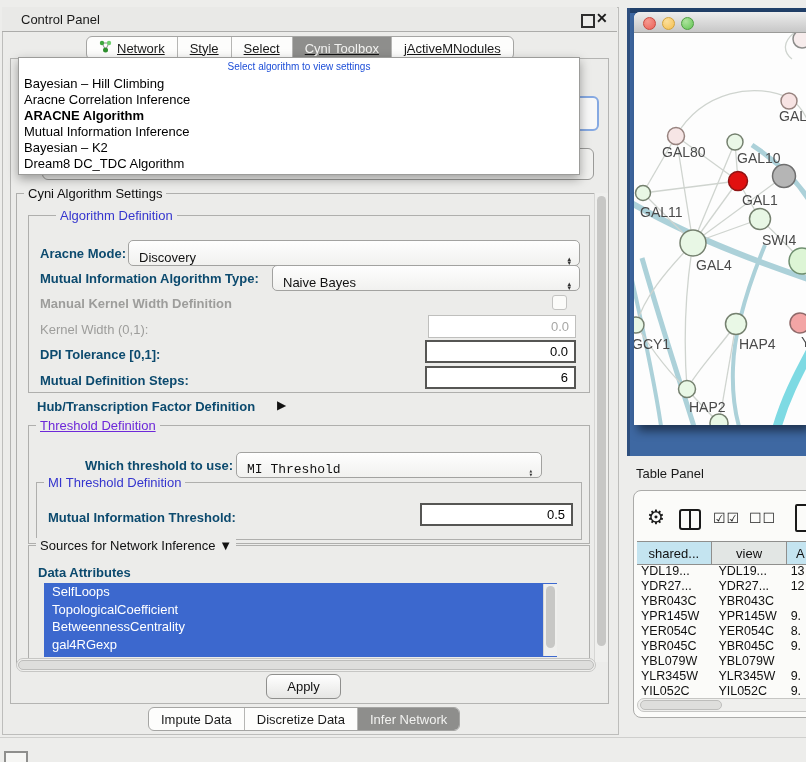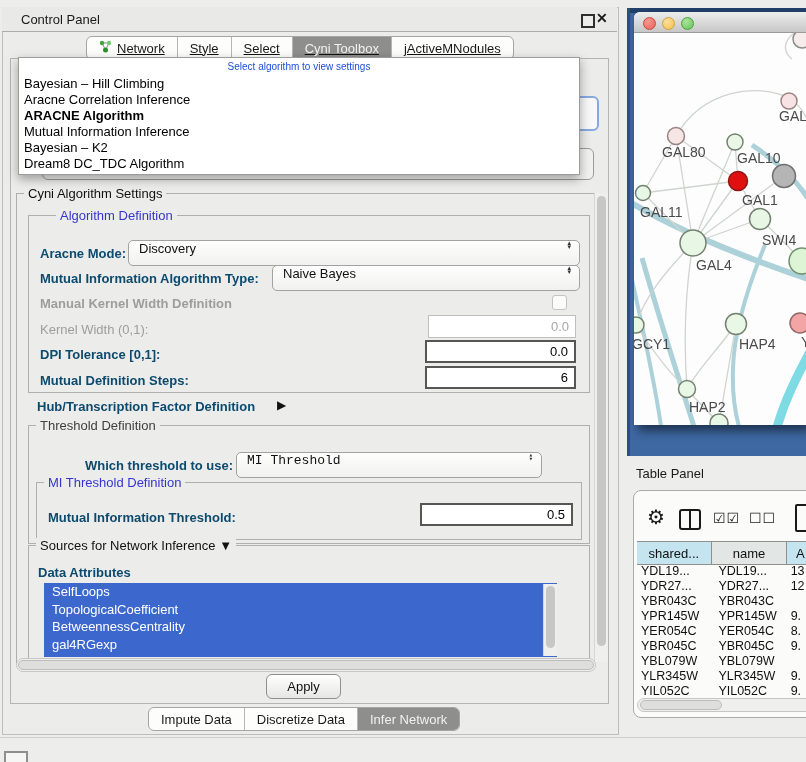--- a/index.html
+++ b/index.html
@@ -26,24 +26,24 @@
   .popup .prompt{height:18px;line-height:18px;text-align:center;color:#1d4ed8;font-size:10px;}
   .popup .item{height:16px;line-height:16px;padding-left:5px;font-size:13px;color:#000;}
   .popup .item.bold{font-weight:bold;}
   
   .ghost-spin{left:562px;top:96px;width:33px;height:31px;border:2px solid #86A9E2;border-radius:6px;background:#F8F8F8;z-index:5;}
   .ghost-combo{left:42px;top:148px;width:550px;height:30px;border:1px solid #9A9A98;border-radius:6px;background:#F1F1EF;z-index:4;}
   
   .group{border:1px solid #AFAFAD;}
   .grouplab{font-size:13px;background:#ECECEA;padding:0 4px;white-space:nowrap;z-index:6;}
   .blue{color:#3535CE;}
-  .green{color:#404040;}
+  .green{color:#6d28d9;text-decoration:underline;}
   .lab{font-size:13px;font-weight:bold;color:#0c4a6e;white-space:nowrap;}
   .lab.dis{color:#9D9D9B;}
-  .combo{display:flex;align-items:flex-start;background:linear-gradient(#FEFEFE,#F1F1EF);
+  .combo{display:flex;align-items:flex-end;background:linear-gradient(#FEFEFE,#F1F1EF);
          border:1px solid #A2A2A0;border-radius:5px;font-size:13px;color:#111;padding-left:10px;}
   .combo .spin{margin-left:auto;margin-right:8px;font-size:7px;line-height:4px;color:#333;text-align:center;white-space:pre;}
   .field{display:flex;align-items:center;justify-content:flex-end;background:#FFFFFF;font-size:13px;padding-right:6px;}
   .field.en{border:2px solid #565654;color:#000;}
   .field.dis{border:1px solid #BFBFBD;color:#A7A7A5;}
   .checkbox{width:13px;height:13px;border:1px solid #C3C3C1;border-radius:3px;background:#FBFBF9;}
   .arrow{font-size:12px;color:#111;}
   
   .attr-list{left:44px;top:583px;width:513px;height:74px;background:#3C68CE;overflow:hidden;z-index:2;}
   .attr-item{height:17.5px;line-height:17.5px;padding-left:8px;color:#FFFFFF;font-size:13px;white-space:nowrap;}
@@ -291,21 +291,21 @@
     <div style="position:absolute;left:13px;top:16px;" class="gear">⚙</div>
     <div style="position:absolute;left:45px;top:18px;" class="colicon">
         <div></div>
       </div>
     <div style="position:absolute;left:79px;top:19px;" class="cbpair">☑☑</div>
     <div style="position:absolute;left:115px;top:19px;" class="cbpair">☐☐</div>
     <div style="position:absolute;left:161px;top:13px;" class="docicon"></div>
 
     <div class="thead" style="position:absolute;left:3px;top:50px;width:177px;" id="tbl-head">
         <div class="th hb" style="width: 75px;">shared...</div>
-        <div class="th hg" style="width: 76px;">name</div>
+        <div class="th hg" style="width: 76px;">view</div>
         <div class="th hb" style="width: 26px;">A</div>
       </div>
     <div style="position:absolute;left:3px;top:73px;width:177px;height:134px;overflow:hidden;" id="tbl-body">
         <div class="trow">
           <div class="td" style="width: 75px; padding-left: 4px;">YDL19...</div>
           <div class="td" style="width: 76px; padding-left: 10px;">YDL19...</div>
           <div class="td" style="width: 26px; padding-left: 4px;">13</div>
         </div>
         <div class="trow">
           <div class="td" style="width: 75px; padding-left: 4px;">YDR27...</div>

